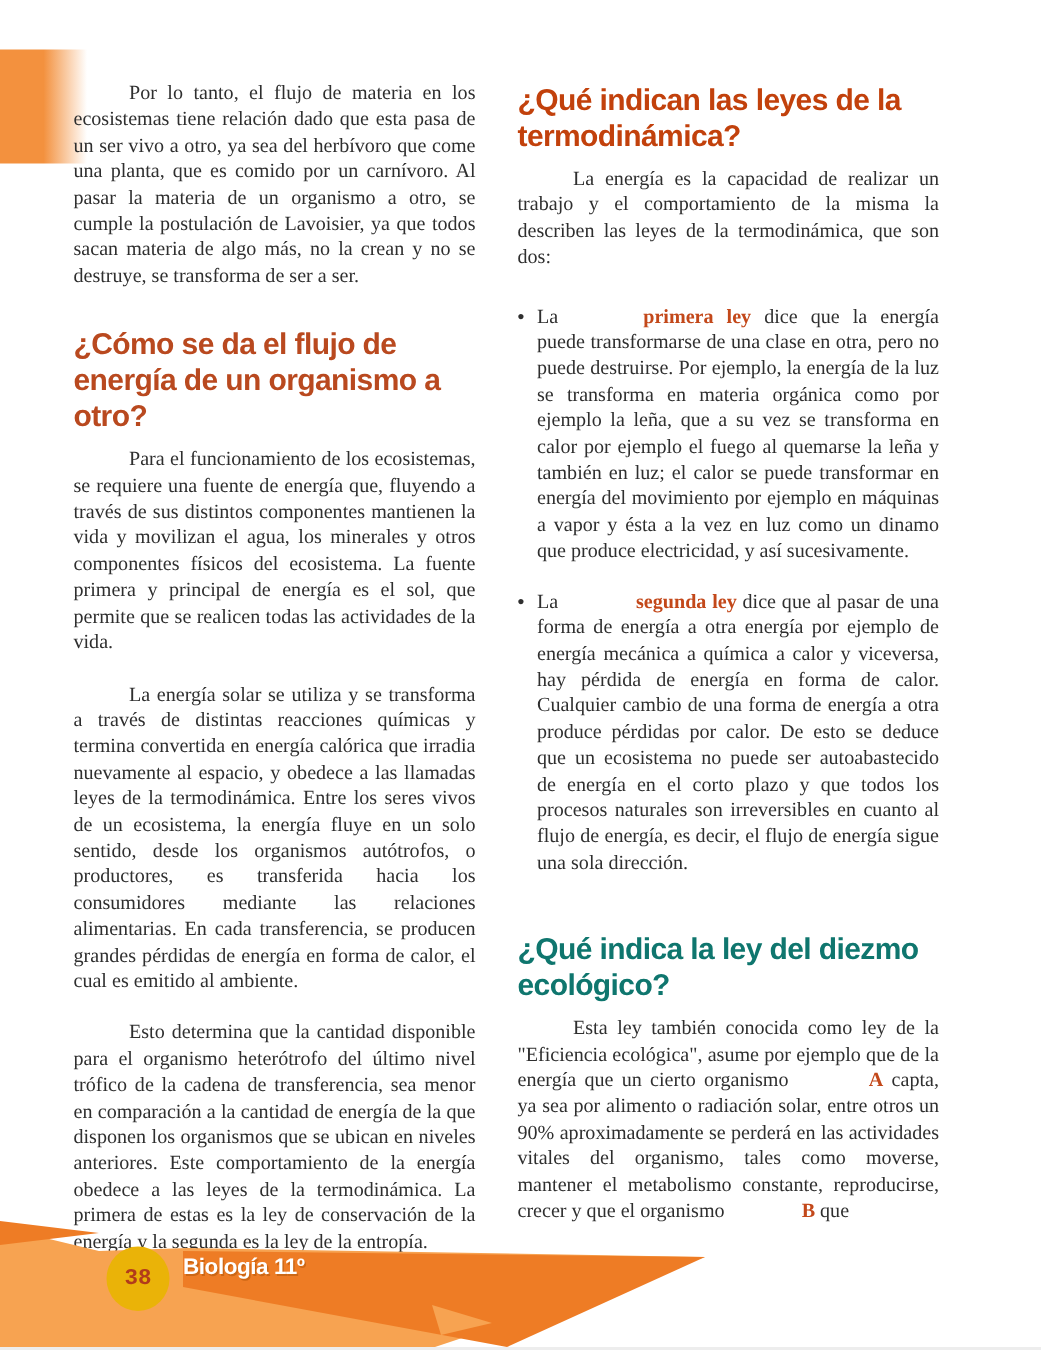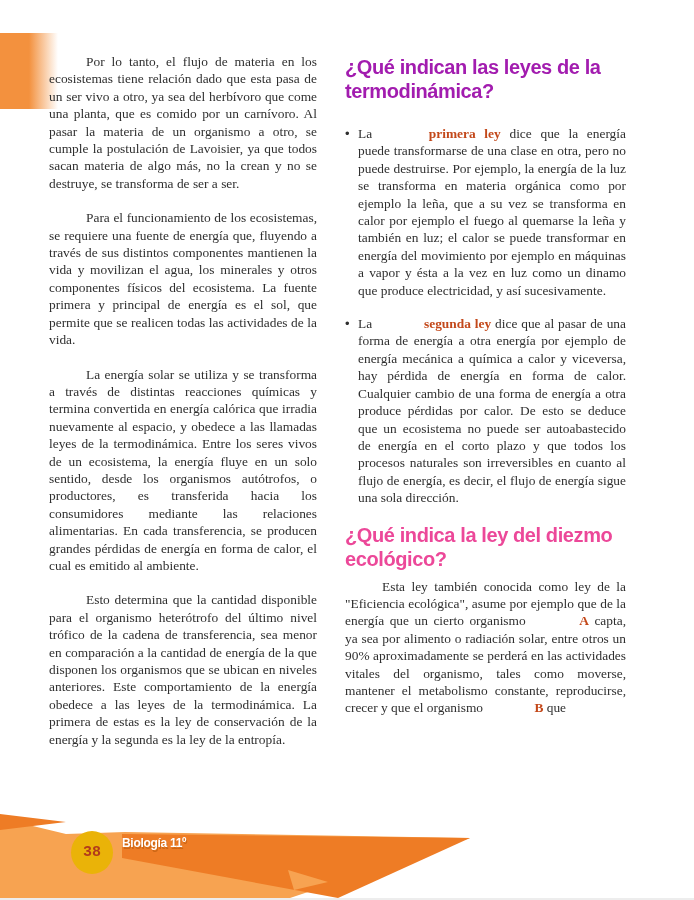--- a/index.html
+++ b/index.html
@@ -47,57 +47,59 @@
   .page-circle{
     position:absolute;left:71px;top:23px;width:42px;height:43px;
     background:#eab308;border-radius:50%;
     display:flex;align-items:center;justify-content:center;
     font-family:Liberation Mono, monospace;
     font-weight:700;font-size:15px;
   }
   .footer-label{
     position:absolute;left:122px;top:28px;
     font-family:"Liberation Sans","DejaVu Sans",sans-serif;
-    font-weight:700;font-size:12px;letter-spacing:-0.3px;
+    font-weight:700;font-size:15px;letter-spacing:-0.3px;
     color:#ffffff;
     text-shadow:1px 1.5px 0 rgba(176,86,9,0.55);
   }
   .bottom-edge{
     position:absolute;left:0;bottom:0;width:694px;height:2px;
     background:#ededed;
   }
 </style>
 </head>
 <body>
 
 <div class="corner-block"></div>
 
 <div class="col col-left">
   <p class="body-para">Por lo tanto, el flujo de materia en los ecosistemas tiene relación dado que esta pasa de un ser vivo a otro, ya sea del herbívoro que come una planta, que es comido por un carnívoro. Al pasar la materia de un organismo a otro, se cumple la postulación de Lavoisier, ya que todos sacan materia de algo más, no la crean y no se destruye, se transforma de ser a ser.</p>
 
+  <h2 class="q-heading" style="color:#b9491f">¿Cómo se da el flujo de energía de un organismo a otro?</h2>
 
   <p class="body-para">Para el funcionamiento de los ecosistemas, se requiere una fuente de energía que, fluyendo a través de sus distintos componentes mantienen la vida y movilizan el agua, los minerales y otros componentes físicos del ecosistema. La fuente primera y principal de energía es el sol, que permite que se realicen todas las actividades de la vida.</p>
   <p class="body-para">La energía solar se utiliza y se transforma a través de distintas reacciones químicas y termina convertida en energía calórica que irradia nuevamente al espacio, y obedece a las llamadas leyes de la termodinámica. Entre los seres vivos de un ecosistema, la energía fluye en un solo sentido, desde los organismos autótrofos, o productores, es transferida hacia los consumidores mediante las relaciones alimentarias. En cada transferencia, se producen grandes pérdidas de energía en forma de calor, el cual es emitido al ambiente.</p>
   <p class="body-para no-bottom">Esto determina que la cantidad disponible para el organismo heterótrofo del último nivel trófico de la cadena de transferencia, sea menor en comparación a la cantidad de energía de la que disponen los organismos que se ubican en niveles anteriores. Este comportamiento de la energía obedece a las leyes de la termodinámica. La primera de estas es la ley de conservación de la energía y la segunda es la ley de la entropía.</p>
 </div>
 
 <div class="col col-right">
-  <h2 class="q-heading" style="color:#a21caf">¿Qué indican las leyes de la termodinámica?</h2>
+  <h2 class="q-heading" style="color:#c2410c">¿Qué indican las leyes de la termodinámica?</h2>
 
+  <p class="body-para" style="margin-bottom:0">La energía es la capacidad de realizar un trabajo y el comportamiento de la misma la describen las leyes de la termodinámica, que son dos:</p>
 
   <ul class="law-list" style="color:#2f2f2f">
     <li style="margin-bottom:16px">
       <span>La </span><span class="accent-term" style="color:#c3481a">primera ley</span><span> dice que la energía puede transformarse de una clase en otra, pero no puede destruirse. Por ejemplo, la energía de la luz se transforma en materia orgánica como por ejemplo la leña, que a su vez se transforma en calor por ejemplo el fuego al quemarse la leña y también en luz; el calor se puede transformar en energía del movimiento por ejemplo en máquinas a vapor y ésta a la vez en luz como un dinamo que produce electricidad, y así sucesivamente.</span>
     </li>
     <li>
       <span>La </span><span class="accent-term" style="color:#c3481a">segunda ley</span><span> dice que al pasar de una forma de energía a otra energía por ejemplo de energía mecánica a química a calor y viceversa, hay pérdida de energía en forma de calor. Cualquier cambio de una forma de energía a otra produce pérdidas por calor. De esto se deduce que un ecosistema no puede ser autoabastecido de energía en el corto plazo y que todos los procesos naturales son irreversibles en cuanto al flujo de energía, es decir, el flujo de energía sigue una sola dirección.</span>
     </li>
   </ul>
 
-  <h2 class="q-heading" style="color:#ec4899;margin-top:16px">¿Qué indica la ley del diezmo ecológico?</h2>
+  <h2 class="q-heading" style="color:#0f766e;margin-top:38px">¿Qué indica la ley del diezmo ecológico?</h2>
 
   <p class="body-para no-bottom">
     <span>Esta ley también conocida como ley de la "Eficiencia ecológica", asume por ejemplo que de la energía que un cierto organismo </span><span class="accent-term" style="color:#c3481a">A</span><span> capta, ya sea por alimento o radiación solar, entre otros un 90% aproximadamente se perderá en las actividades vitales del organismo, tales como moverse, mantener el metabolismo constante, reproducirse, crecer y que el organismo </span><span class="accent-term" style="color:#c3481a">B</span><span> que</span>
   </p>
 </div>
 
 <div class="footer">
   <svg width="694" height="92" viewBox="0 0 694 92">
     <polygon fill="#f7a351" points="0,14 8,12 66,26 125,24 470,30 290,90 0,90"></polygon>
     <polygon fill="#ee7c25" points="0,6 66,14 0,22"></polygon>

